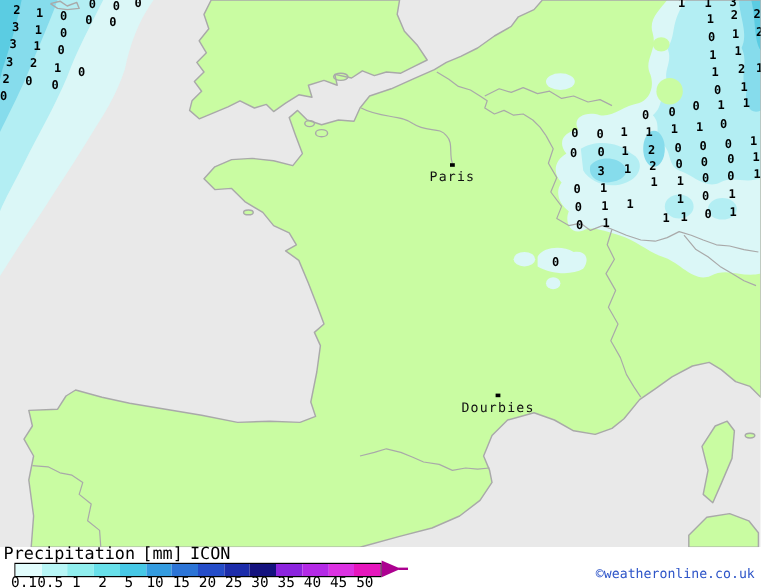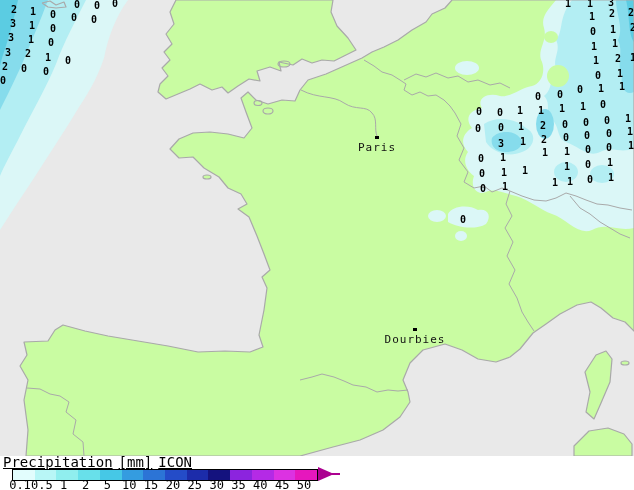--- a/index.html
+++ b/index.html
@@ -7,21 +7,21 @@
          font-family:"DejaVu Sans Mono",monospace;}
   .map{position:absolute;left:0;top:0;width:634px;height:456px;overflow:hidden;}
   .map svg{display:block;}
   .pv{position:absolute;transform:translate(-50%,-50%);font:bold 10px "DejaVu Sans Mono",monospace;
       color:#000;line-height:10px;}
   .city-dot{position:absolute;width:4px;height:3px;background:#000;}
   .city-name{position:absolute;transform:translateX(-50%);font:11px "DejaVu Sans Mono",monospace;
       color:#111;letter-spacing:1px;white-space:nowrap;}
   .strip{position:absolute;left:0;top:456px;width:634px;height:34px;background:#fff;}
   .legend-title{position:absolute;left:3px;top:-2px;font-size:14px;color:#000;white-space:nowrap;}
-  .legend-title span{margin-right:6px;text-decoration:underline;}
+  .legend-title span{margin-right:6px;}
   .bar{position:absolute;left:12px;top:13px;width:304px;height:10px;border:1px solid #000;
        display:flex;}
   .cell{flex:1 1 auto;height:100%;}
   .arrowhead{position:absolute;left:318px;top:11px;width:0;height:0;
        border-top:7px solid transparent;border-bottom:7px solid transparent;
        border-left:16px solid var(--arrow,#ac0090);}
   .arrowtail{position:absolute;left:332px;top:17px;width:8px;height:2px;background:var(--arrow,#ac0090);}
   .ticks{position:absolute;left:0;top:22px;width:360px;height:12px;}
   .tick{position:absolute;transform:translateX(-50%);font-size:12px;color:#000;}
   .footer-date{position:absolute;right:5px;top:0px;font-size:14px;color:#000;white-space:nowrap;}
@@ -238,15 +238,16 @@
         <span class="tick" style="left: 129.25px;">10</span>
         <span class="tick" style="left: 151.1px;">15</span>
         <span class="tick" style="left: 172.95px;">20</span>
         <span class="tick" style="left: 194.8px;">25</span>
         <span class="tick" style="left: 216.65px;">30</span>
         <span class="tick" style="left: 238.5px;">35</span>
         <span class="tick" style="left: 260.35px;">40</span>
         <span class="tick" style="left: 282.2px;">45</span>
         <span class="tick" style="left: 304.05px;">50</span>
       </div>
+    <div class="footer-copy">©weatheronline.co.uk</div>
   </div>
 
 </div>
 
 </body></html>

